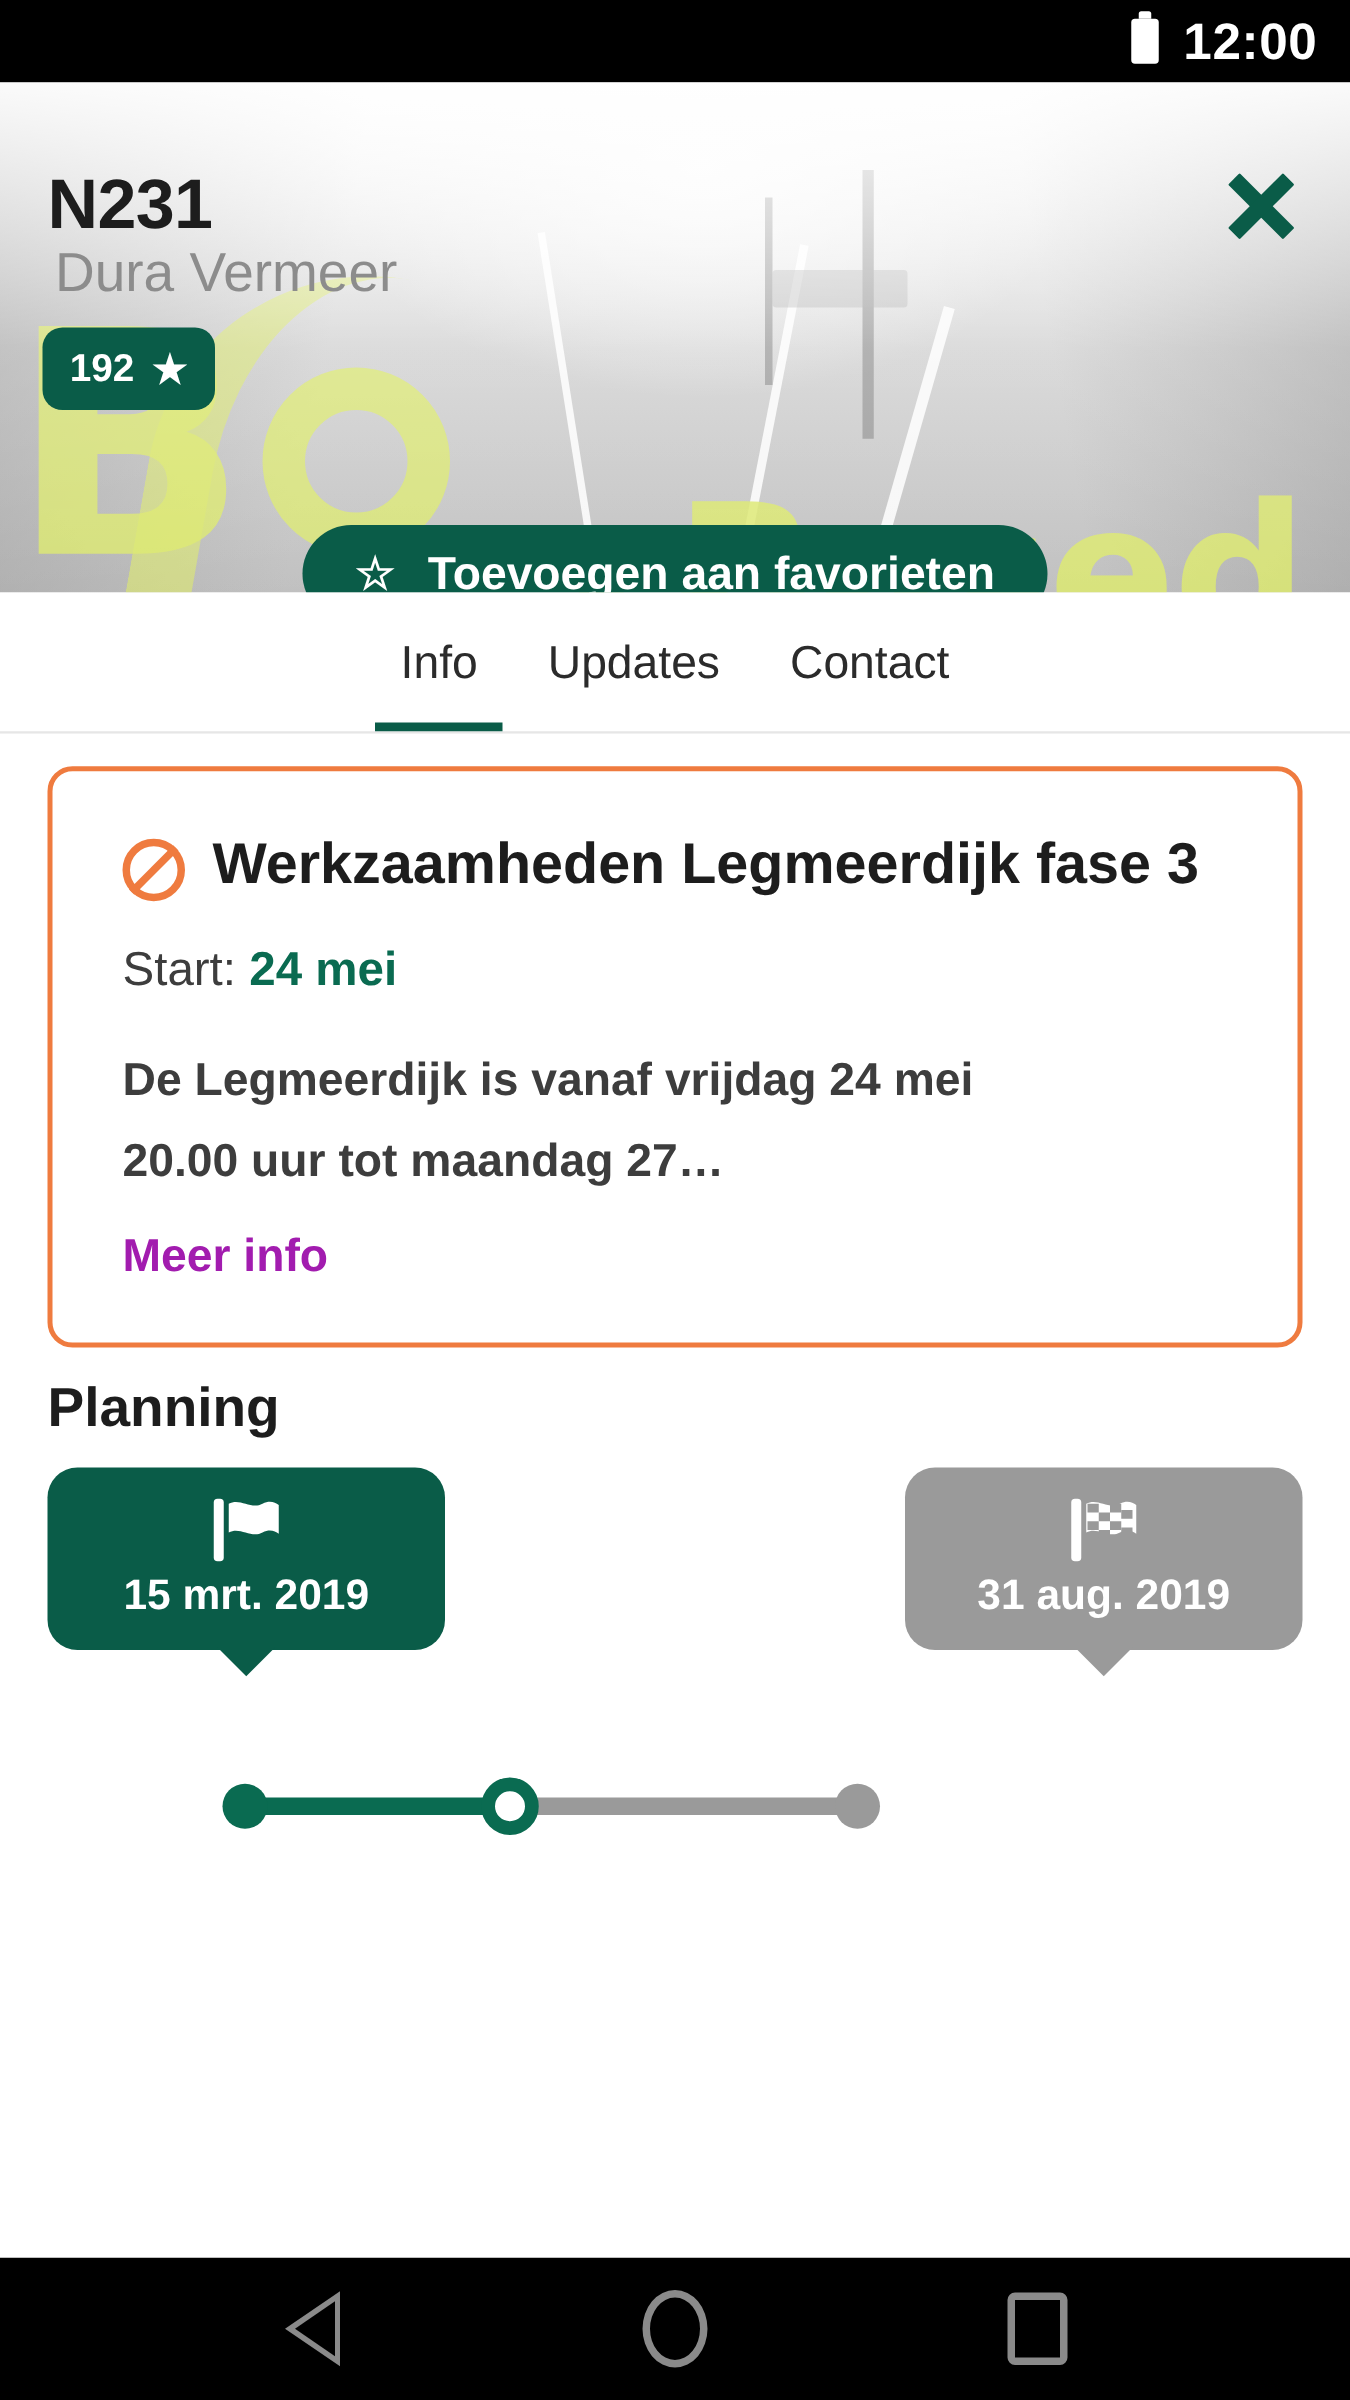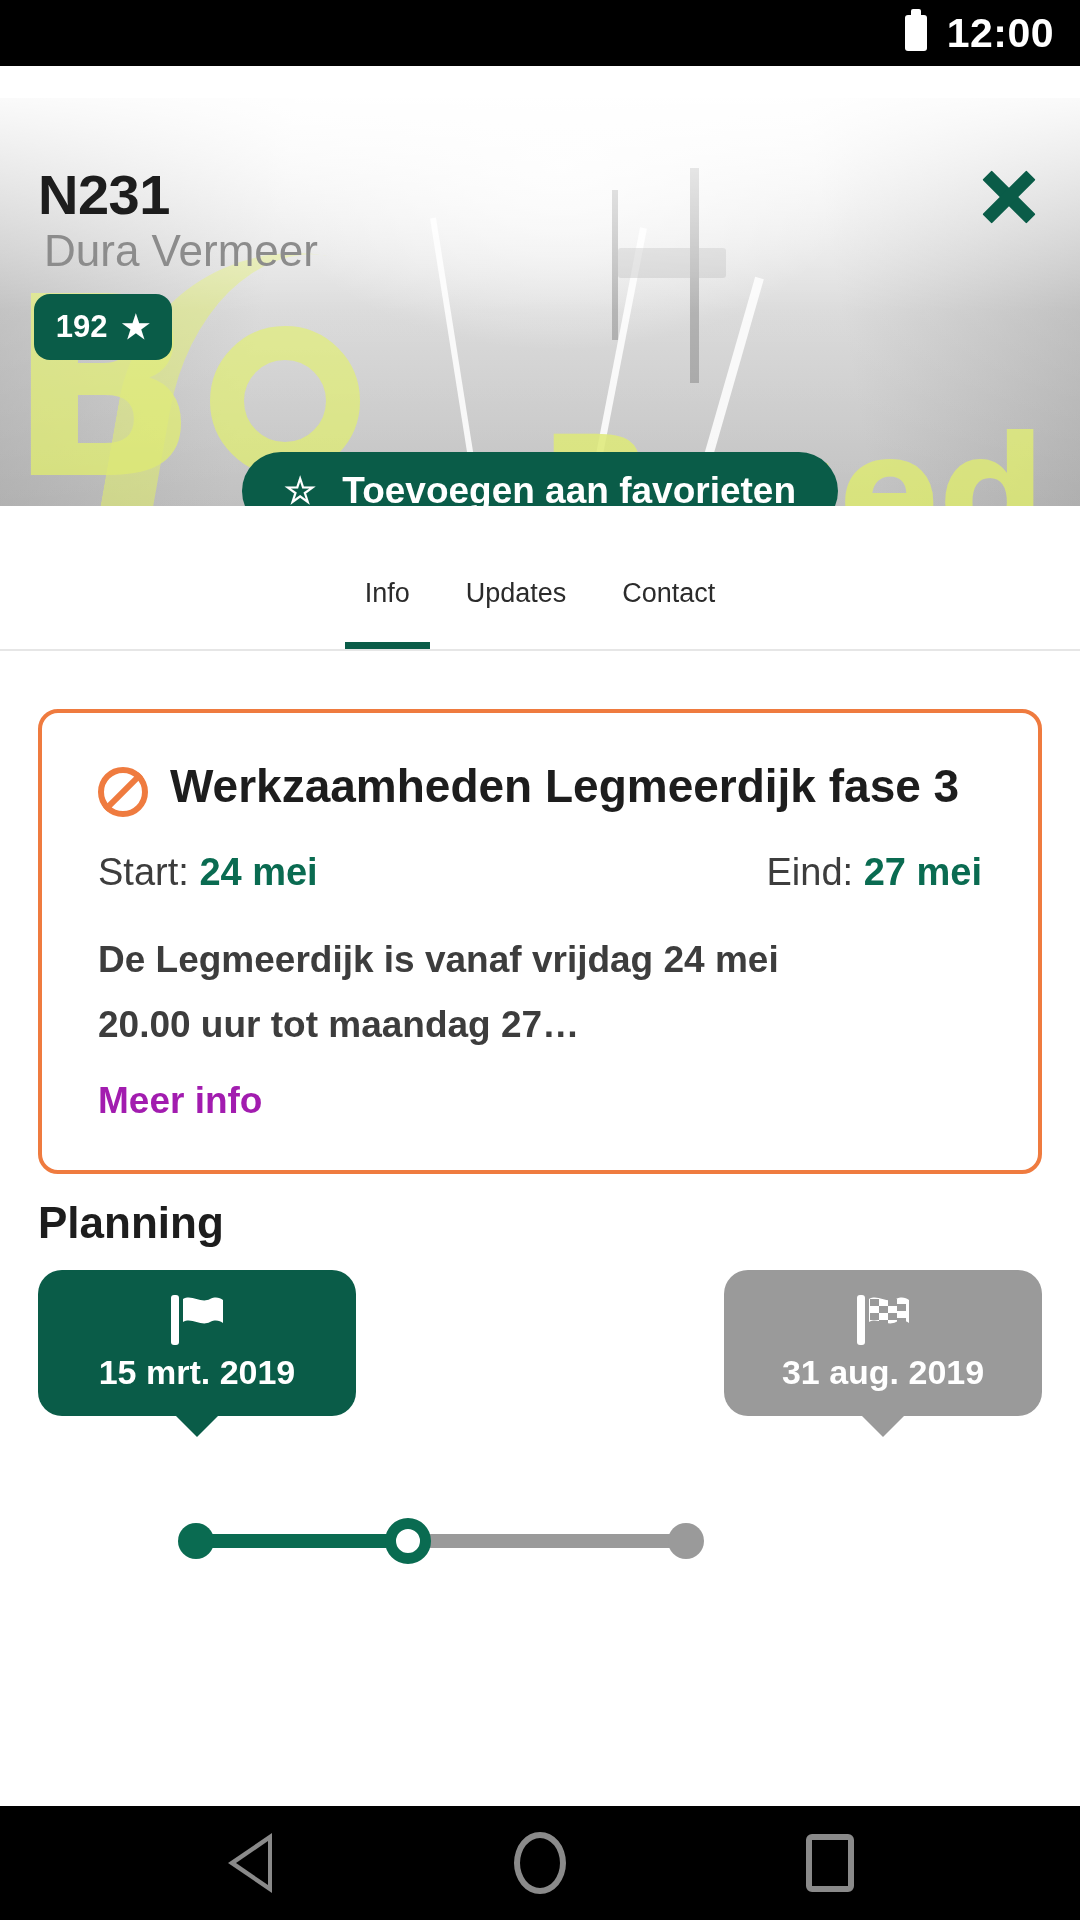--- a/index.html
+++ b/index.html
@@ -6,21 +6,21 @@
   html, body {
     width: 1080px; height: 1920px;
     background: #ffffff;
     font-family: "Liberation Sans", sans-serif;
     overflow: hidden;
   }
   #screen {
     position: relative;
     width: 1080px; height: 1920px;
     background: #ffffff;
-    display: flex; flex-direction: column; gap: 32px;
+    display: flex; flex-direction: column;
   }
 
   
   .statusbar {
     height: 66px; background: #000000;
     display: flex; align-items: center; justify-content: flex-end;
     padding-right: 26px; flex: none;
   }
   .battery {
     width: 22px; height: 36px; border-radius: 3px;
@@ -136,21 +136,21 @@
 
   
   .tabs {
     height: 113px; flex: none; background: #ffffff;
     display: flex; align-items: center; justify-content: center; gap: 0;
     border-bottom: 2px solid #e6e6e6; position: relative;
   }
   .tab {
     padding: 0 28px; height: 100%;
     display: flex; align-items: center; justify-content: flex-end;
-    font-size: 27px; color: #2b2b2b; cursor: pointer; position: relative;
+    font-size: 37px; color: #2b2b2b; cursor: pointer; position: relative;
   }
   .tab.active::after {
     content: ""; position: absolute; left: 8px; right: 8px; bottom: 0;
     height: 7px; background: #0a5c48;
   }
 
   
   .content { flex: 1; background: #ffffff; padding: 26px 38px 0 38px; position: relative; }
 
   .alert-card {
@@ -317,24 +317,20 @@
 
     <div class="alert-card">
       <div class="alert-head">
         <div class="no-entry"></div>
         <div class="alert-title">Werkzaamheden Legmeerdijk fase 3</div>
       </div>
       <div class="alert-dates">
         <div>
           <span class="dl-label">Start:</span>
           <span class="dl-value">24 mei</span>
-        </div>
-        <div>
-          <span class="dl-label">Eind:</span>
-          <span class="dl-value">27 mei</span>
         </div>
       </div>
       <div class="alert-desc">
         <div>De Legmeerdijk is vanaf vrijdag 24 mei</div>
         <div>20.00 uur tot maandag 27…</div>
       </div>
       <div class="alert-link">Meer info</div>
     </div>
 
     <div class="planning-title">Planning</div>

